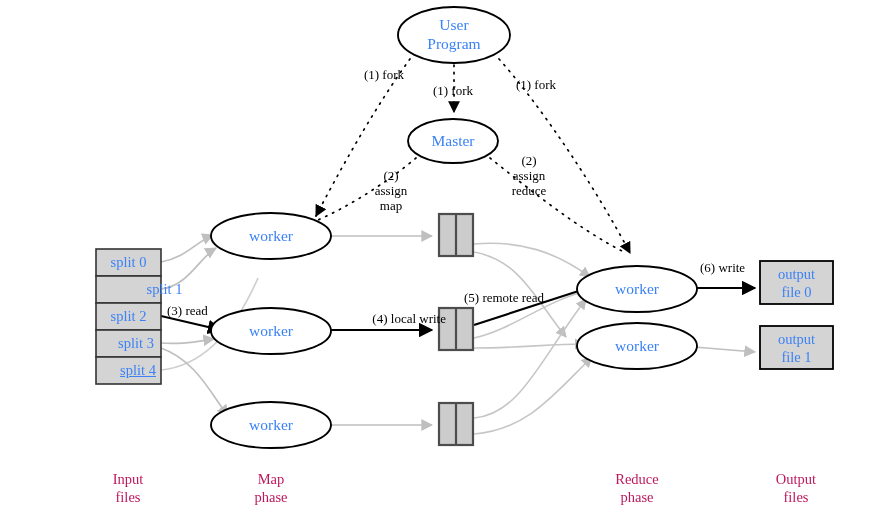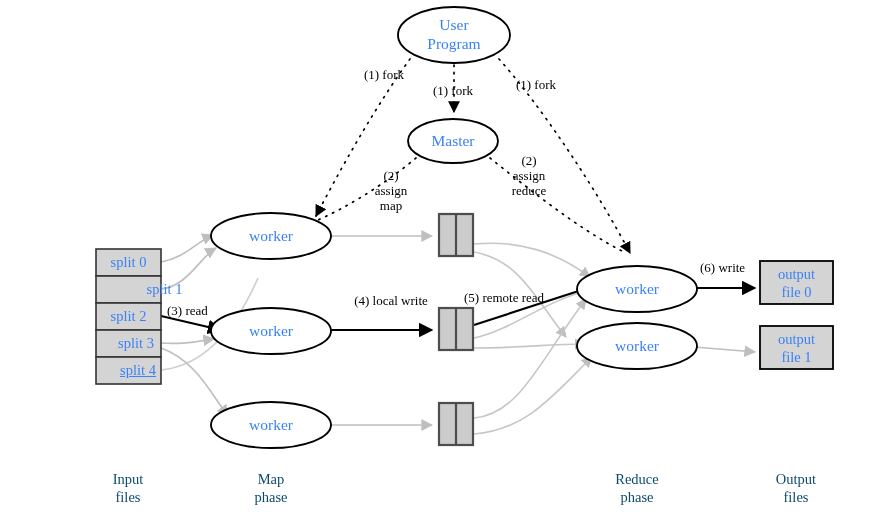--- a/index.html
+++ b/index.html
@@ -44,21 +44,21 @@
     line-height: 15px;
     text-align: center;
     color: #000000;
     white-space: nowrap;
   }
   .phase-label {
     position: absolute;
     font-size: 14.5px;
     line-height: 18px;
     text-align: center;
-    color: #0c4a6e;
+    color: #be185d;
     white-space: nowrap;
   }
 </style>
 </head>
 <body>
 
 <div id="page">
 
   <svg id="canvas" viewBox="0 0 880 519" xmlns="http://www.w3.org/2000/svg">
     <defs>
@@ -225,21 +225,21 @@
   <div class="edge-label" style="left:497px; top:153px; width:64px;">
     <div>(2)</div>
     <div>assign</div>
     <div>reduce</div>
   </div>
 
   <div class="edge-label" style="left:167px; top:303px; width:66px; text-align:left;">
     <span>(3) read</span>
   </div>
 
-  <div class="edge-label" style="left:336px; top:293px; width:110px; text-align:center;">
+  <div class="edge-label" style="left:336px; top:311px; width:110px; text-align:right;">
     <span>(4) local write</span>
   </div>
 
   <div class="edge-label" style="left:464px; top:290px; width:120px; text-align:left;">
     <span>(5) remote read</span>
   </div>
 
   <div class="edge-label" style="left:700px; top:260px; width:70px; text-align:left;">
     <span>(6) write</span>
   </div>

